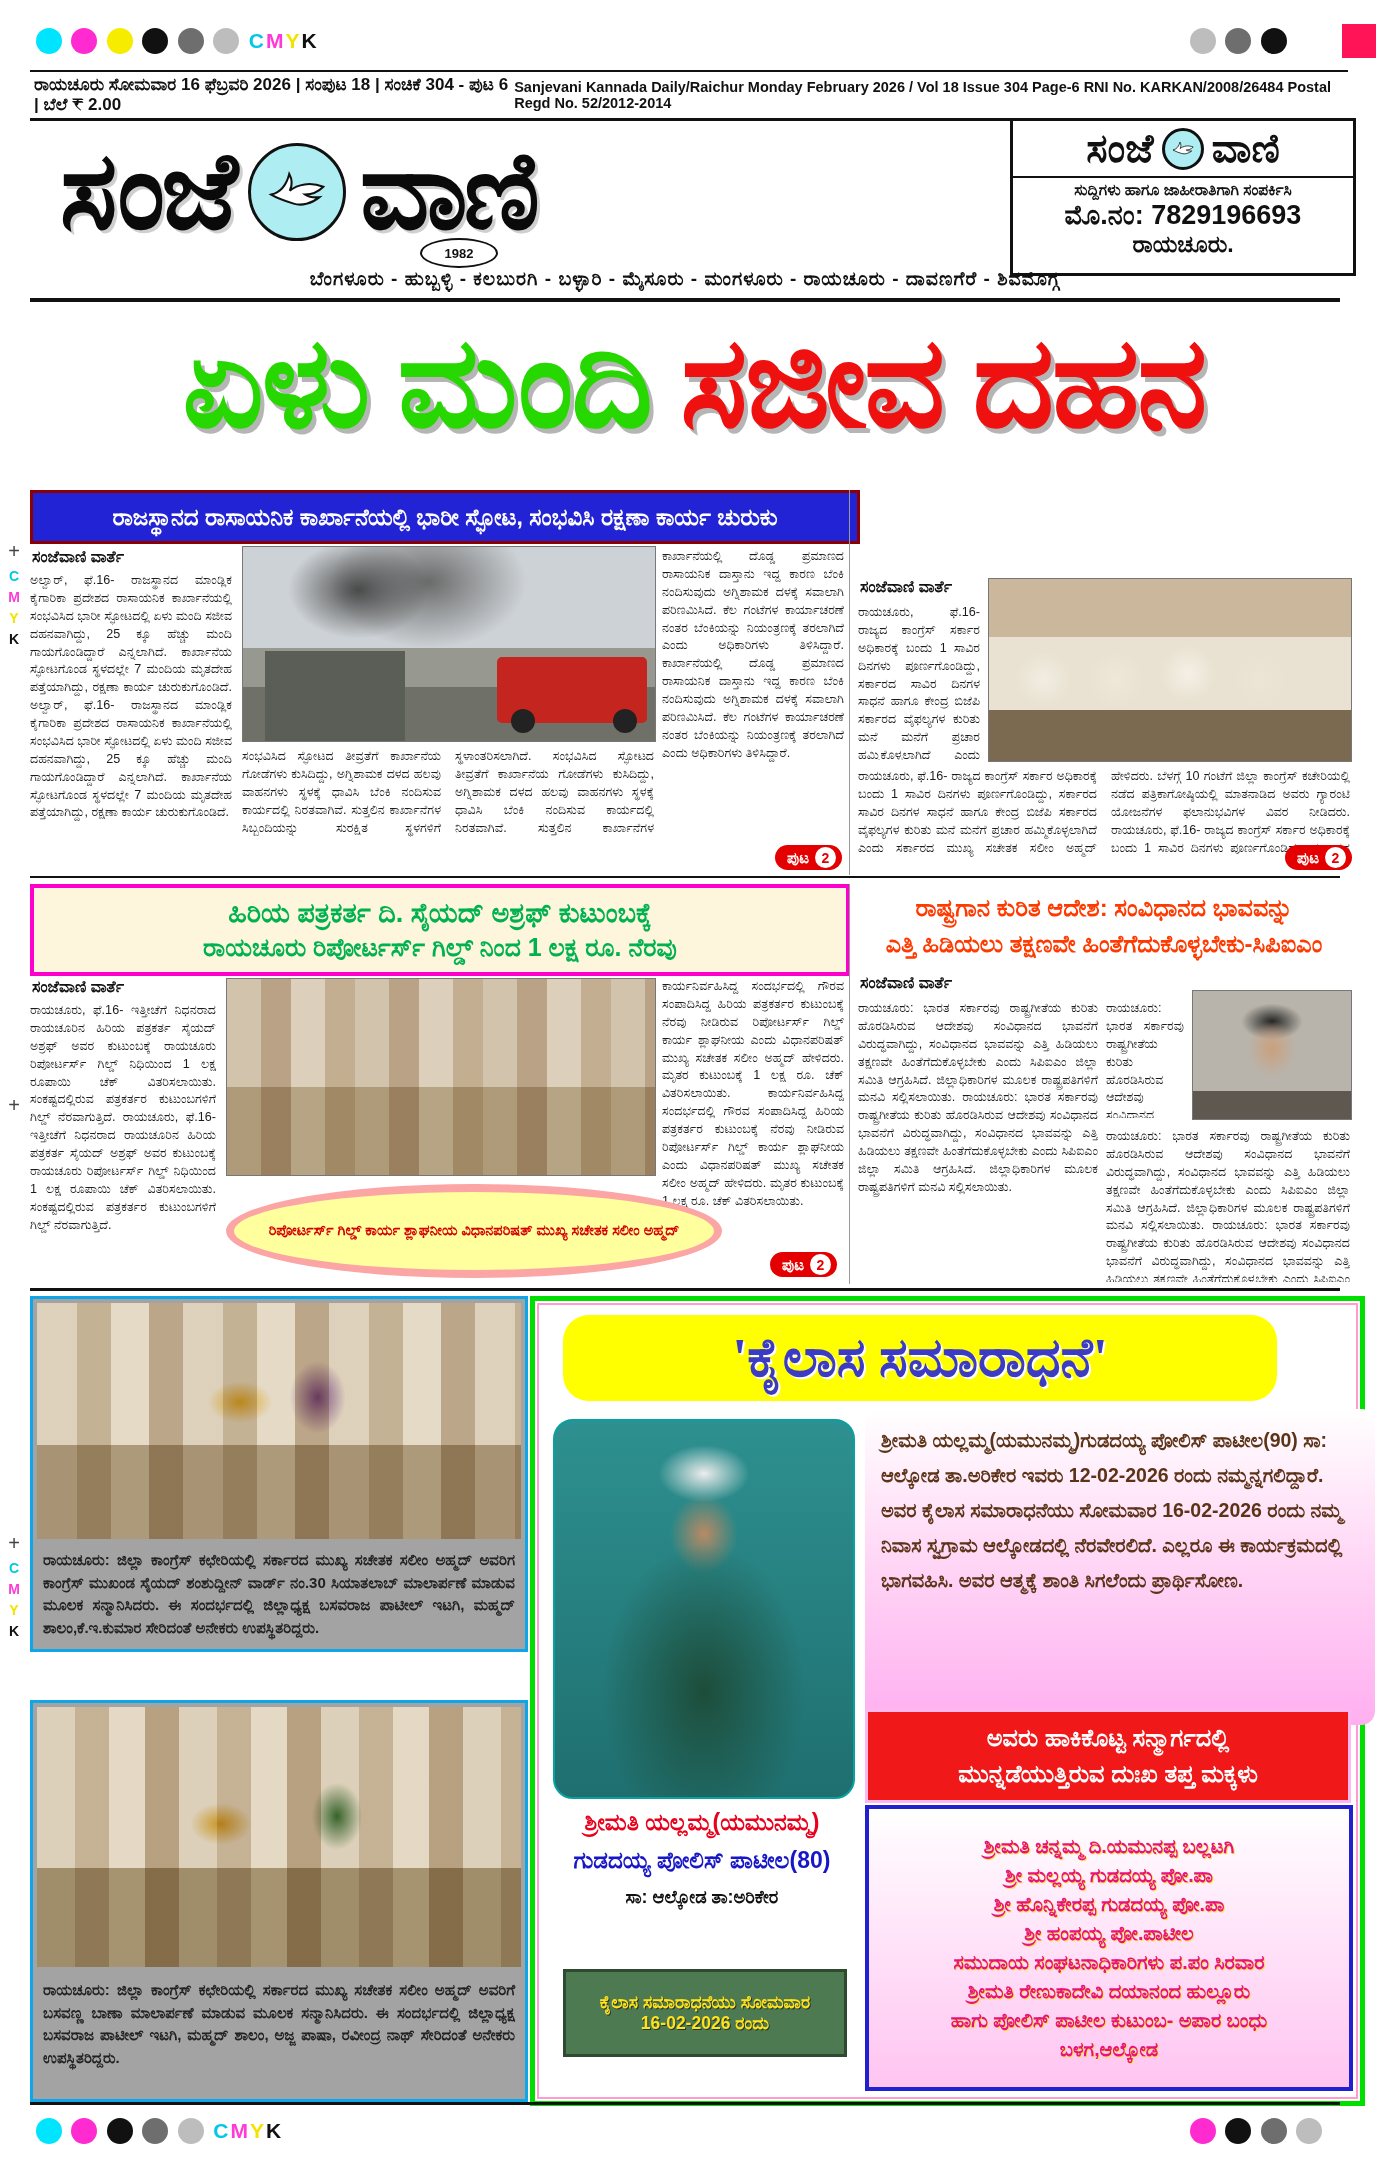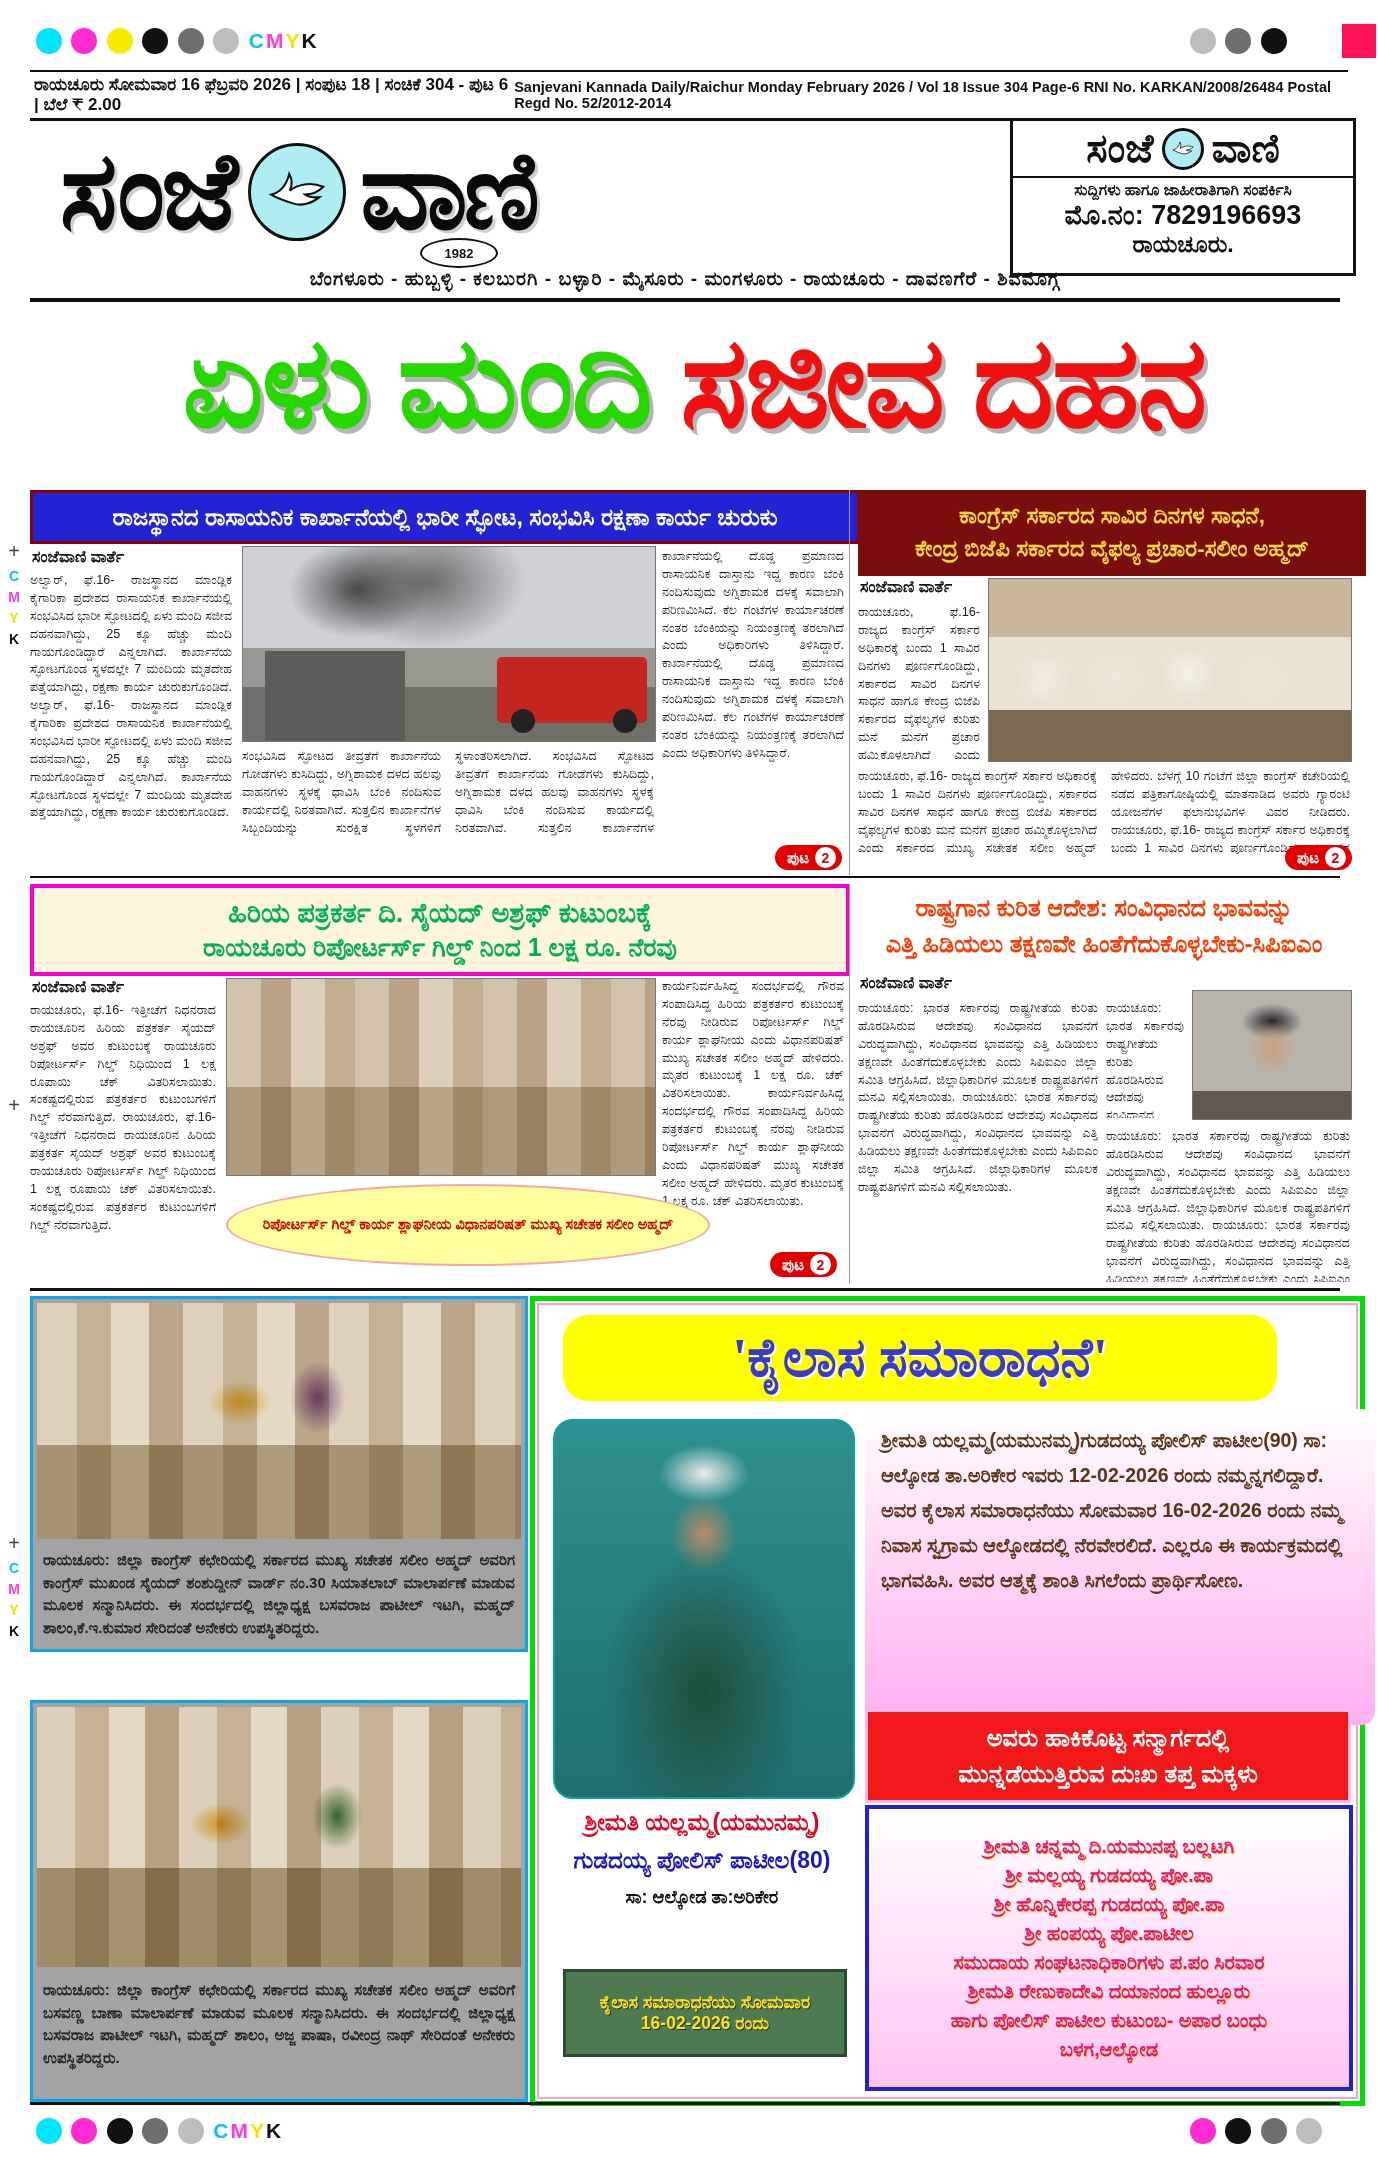--- a/index.html
+++ b/index.html
@@ -37,21 +37,21 @@
   .body-txt{font-size:12.6px;line-height:1.42;text-align:justify;overflow:hidden;color:#1c1c1c;}
   .cols-2{column-count:2;column-gap:14px;}
   .photo{overflow:hidden;border:1px solid #777;}
   .badge{display:inline-flex;align-items:center;gap:6px;background:#e40000;border-radius:15px;padding:2px 6px 2px 12px;
          color:#fff;font-weight:bold;font-size:15px;}
   .badge .num{background:#fff;color:#e40000;border-radius:50%;width:21px;height:21px;display:flex;align-items:center;justify-content:center;font-size:14px;}
   .guild-box{background:#fdf6dc;border:4px solid #ff00cc;display:flex;flex-direction:column;align-items:center;justify-content:center;}
   .guild-l1{color:#00b14f;font-weight:900;font-size:27px;line-height:1.3;}
   .guild-l2{color:#00b14f;font-weight:900;font-size:25px;line-height:1.3;}
   .cpim-head{color:#ff3a00;font-weight:900;font-size:24px;line-height:1.5;text-align:center;}
-  .oval{background:#ffff9e;border:2px solid #fca5a5;border-radius:50%;display:flex;align-items:center;justify-content:center;
+  .oval{background:#ffff9e;border:8px solid #fca5a5;border-radius:50%;display:flex;align-items:center;justify-content:center;
         text-align:center;color:#d40000;font-weight:bold;font-size:14.5px;line-height:1.35;padding:6px 26px;}
   .photo-frame{border:3px solid #0ea5e9;background:#a3a3a3;}
   .caption{font-size:15px;line-height:1.5;text-align:justify;font-weight:bold;color:#222;padding:6px 8px;overflow:hidden;}
   .ad-box{border:5px solid #00e000;background:#fff;box-shadow:inset 0 0 0 2px #fff,inset 0 0 0 4px #ff9ad2;}
   .ad-head{background:#ffff00;border-radius:26px;color:#3b3bc4;font-weight:900;font-size:54px;
            display:flex;align-items:center;justify-content:center;text-shadow:2px 2px 0 #fff;
            font-family:"Liberation Serif",serif;}
   .ad-para{background:linear-gradient(180deg,#ffffff 0%,#ffd9f6 45%,#ffaff0 100%);border-radius:14px;
            color:#5c3317;font-weight:bold;font-size:19.5px;line-height:1.8;text-align:left;padding:14px 16px;overflow:hidden;}
   .ad-name1{color:#e8001c;font-weight:900;font-size:23px;text-align:center;}
@@ -148,24 +148,20 @@
   <div class="abs body-txt" style="left:30px;top:572px;width:202px;height:300px;">ಅಲ್ವಾರ್, ಫೆ.16- ರಾಜಸ್ಥಾನದ ಮಾಂಡ್ಲಿಕ ಕೈಗಾರಿಕಾ ಪ್ರದೇಶದ ರಾಸಾಯನಿಕ ಕಾರ್ಖಾನೆಯಲ್ಲಿ ಸಂಭವಿಸಿದ ಭಾರೀ ಸ್ಫೋಟದಲ್ಲಿ ಏಳು ಮಂದಿ ಸಜೀವ ದಹನವಾಗಿದ್ದು, 25 ಕ್ಕೂ ಹೆಚ್ಚು ಮಂದಿ ಗಾಯಗೊಂಡಿದ್ದಾರೆ ಎನ್ನಲಾಗಿದೆ. ಕಾರ್ಖಾನೆಯ ಸ್ಫೋಟಗೊಂಡ ಸ್ಥಳದಲ್ಲೇ 7 ಮಂದಿಯ ಮೃತದೇಹ ಪತ್ತೆಯಾಗಿದ್ದು, ರಕ್ಷಣಾ ಕಾರ್ಯ ಚುರುಕುಗೊಂಡಿದೆ. ಅಲ್ವಾರ್, ಫೆ.16- ರಾಜಸ್ಥಾನದ ಮಾಂಡ್ಲಿಕ ಕೈಗಾರಿಕಾ ಪ್ರದೇಶದ ರಾಸಾಯನಿಕ ಕಾರ್ಖಾನೆಯಲ್ಲಿ ಸಂಭವಿಸಿದ ಭಾರೀ ಸ್ಫೋಟದಲ್ಲಿ ಏಳು ಮಂದಿ ಸಜೀವ ದಹನವಾಗಿದ್ದು, 25 ಕ್ಕೂ ಹೆಚ್ಚು ಮಂದಿ ಗಾಯಗೊಂಡಿದ್ದಾರೆ ಎನ್ನಲಾಗಿದೆ. ಕಾರ್ಖಾನೆಯ ಸ್ಫೋಟಗೊಂಡ ಸ್ಥಳದಲ್ಲೇ 7 ಮಂದಿಯ ಮೃತದೇಹ ಪತ್ತೆಯಾಗಿದ್ದು, ರಕ್ಷಣಾ ಕಾರ್ಯ ಚುರುಕುಗೊಂಡಿದೆ.</div>
   <div class="abs body-txt" style="left:662px;top:548px;width:182px;height:324px;">ಕಾರ್ಖಾನೆಯಲ್ಲಿ ದೊಡ್ಡ ಪ್ರಮಾಣದ ರಾಸಾಯನಿಕ ದಾಸ್ತಾನು ಇದ್ದ ಕಾರಣ ಬೆಂಕಿ ನಂದಿಸುವುದು ಅಗ್ನಿಶಾಮಕ ದಳಕ್ಕೆ ಸವಾಲಾಗಿ ಪರಿಣಮಿಸಿದೆ. ಕೆಲ ಗಂಟೆಗಳ ಕಾರ್ಯಾಚರಣೆ ನಂತರ ಬೆಂಕಿಯನ್ನು ನಿಯಂತ್ರಣಕ್ಕೆ ತರಲಾಗಿದೆ ಎಂದು ಅಧಿಕಾರಿಗಳು ತಿಳಿಸಿದ್ದಾರೆ. ಕಾರ್ಖಾನೆಯಲ್ಲಿ ದೊಡ್ಡ ಪ್ರಮಾಣದ ರಾಸಾಯನಿಕ ದಾಸ್ತಾನು ಇದ್ದ ಕಾರಣ ಬೆಂಕಿ ನಂದಿಸುವುದು ಅಗ್ನಿಶಾಮಕ ದಳಕ್ಕೆ ಸವಾಲಾಗಿ ಪರಿಣಮಿಸಿದೆ. ಕೆಲ ಗಂಟೆಗಳ ಕಾರ್ಯಾಚರಣೆ ನಂತರ ಬೆಂಕಿಯನ್ನು ನಿಯಂತ್ರಣಕ್ಕೆ ತರಲಾಗಿದೆ ಎಂದು ಅಧಿಕಾರಿಗಳು ತಿಳಿಸಿದ್ದಾರೆ.</div>
   <div class="abs body-txt cols-2" style="left:242px;top:748px;width:412px;height:94px;">ಸಂಭವಿಸಿದ ಸ್ಫೋಟದ ತೀವ್ರತೆಗೆ ಕಾರ್ಖಾನೆಯ ಗೋಡೆಗಳು ಕುಸಿದಿದ್ದು, ಅಗ್ನಿಶಾಮಕ ದಳದ ಹಲವು ವಾಹನಗಳು ಸ್ಥಳಕ್ಕೆ ಧಾವಿಸಿ ಬೆಂಕಿ ನಂದಿಸುವ ಕಾರ್ಯದಲ್ಲಿ ನಿರತವಾಗಿವೆ. ಸುತ್ತಲಿನ ಕಾರ್ಖಾನೆಗಳ ಸಿಬ್ಬಂದಿಯನ್ನು ಸುರಕ್ಷಿತ ಸ್ಥಳಗಳಿಗೆ ಸ್ಥಳಾಂತರಿಸಲಾಗಿದೆ. ಸಂಭವಿಸಿದ ಸ್ಫೋಟದ ತೀವ್ರತೆಗೆ ಕಾರ್ಖಾನೆಯ ಗೋಡೆಗಳು ಕುಸಿದಿದ್ದು, ಅಗ್ನಿಶಾಮಕ ದಳದ ಹಲವು ವಾಹನಗಳು ಸ್ಥಳಕ್ಕೆ ಧಾವಿಸಿ ಬೆಂಕಿ ನಂದಿಸುವ ಕಾರ್ಯದಲ್ಲಿ ನಿರತವಾಗಿವೆ. ಸುತ್ತಲಿನ ಕಾರ್ಖಾನೆಗಳ ಸಿಬ್ಬಂದಿಯನ್ನು ಸುರಕ್ಷಿತ ಸ್ಥಳಗಳಿಗೆ ಸ್ಥಳಾಂತರಿಸಲಾಗಿದೆ.</div>
   <div class="abs badge" style="left:775px;top:845px;">
     <span>ಪುಟ</span>
     <span class="num">2</span>
   </div>
 
   <div class="abs vrule" style="left:849px;top:490px;height:385px;"></div>
 
-  <div class="abs maroon-head" style="left:858px;top:490px;width:492px;height:78px;flex-direction:column;">
-    <div>ಕಾಂಗ್ರೆಸ್ ಸರ್ಕಾರದ ಸಾವಿರ ದಿನಗಳ ಸಾಧನೆ,</div>
-    <div>ಕೇಂದ್ರ ಬಿಜೆಪಿ ಸರ್ಕಾರದ ವೈಫಲ್ಯ ಪ್ರಚಾರ-ಸಲೀಂ ಅಹ್ಮದ್</div>
-  </div>
   <div class="abs byline" style="left:860px;top:578px;width:200px;">ಸಂಜೆವಾಣಿ ವಾರ್ತೆ</div>
   <div class="abs photo" style="left:988px;top:578px;width:362px;height:182px;
        background:
         radial-gradient(40px 40px at 15% 55%, #f2ede2 0%, rgba(0,0,0,0) 70%),
         radial-gradient(40px 40px at 35% 55%, #efe8da 0%, rgba(0,0,0,0) 70%),
         radial-gradient(40px 40px at 55% 52%, #f5f0e6 0%, rgba(0,0,0,0) 70%),
         radial-gradient(40px 40px at 75% 55%, #ece5d6 0%, rgba(0,0,0,0) 70%),
         linear-gradient(#cbb79b 0 32%, #e9e2d2 32% 72%, #7c6a50 72% 100%);"></div>
   <div class="abs body-txt" style="left:858px;top:604px;width:122px;height:156px;">ರಾಯಚೂರು, ಫೆ.16- ರಾಜ್ಯದ ಕಾಂಗ್ರೆಸ್ ಸರ್ಕಾರ ಅಧಿಕಾರಕ್ಕೆ ಬಂದು 1 ಸಾವಿರ ದಿನಗಳು ಪೂರ್ಣಗೊಂಡಿದ್ದು, ಸರ್ಕಾರದ ಸಾವಿರ ದಿನಗಳ ಸಾಧನೆ ಹಾಗೂ ಕೇಂದ್ರ ಬಿಜೆಪಿ ಸರ್ಕಾರದ ವೈಫಲ್ಯಗಳ ಕುರಿತು ಮನೆ ಮನೆಗೆ ಪ್ರಚಾರ ಹಮ್ಮಿಕೊಳ್ಳಲಾಗಿದೆ ಎಂದು ಸರ್ಕಾರದ ಮುಖ್ಯ ಸಚೇತಕ ಸಲೀಂ ಅಹ್ಮದ್ ಹೇಳಿದರು. ಬೆಳಗ್ಗೆ 10 ಗಂಟೆಗೆ ಜಿಲ್ಲಾ ಕಾಂಗ್ರೆಸ್ ಕಚೇರಿಯಲ್ಲಿ ನಡೆದ ಪತ್ರಿಕಾಗೋಷ್ಠಿಯಲ್ಲಿ ಮಾತನಾಡಿದ ಅವರು ಗ್ಯಾರಂಟಿ ಯೋಜನೆಗಳ ಫಲಾನುಭವಿಗಳ ವಿವರ ನೀಡಿದರು.</div>
   <div class="abs body-txt cols-2" style="left:858px;top:768px;width:492px;height:92px;">ರಾಯಚೂರು, ಫೆ.16- ರಾಜ್ಯದ ಕಾಂಗ್ರೆಸ್ ಸರ್ಕಾರ ಅಧಿಕಾರಕ್ಕೆ ಬಂದು 1 ಸಾವಿರ ದಿನಗಳು ಪೂರ್ಣಗೊಂಡಿದ್ದು, ಸರ್ಕಾರದ ಸಾವಿರ ದಿನಗಳ ಸಾಧನೆ ಹಾಗೂ ಕೇಂದ್ರ ಬಿಜೆಪಿ ಸರ್ಕಾರದ ವೈಫಲ್ಯಗಳ ಕುರಿತು ಮನೆ ಮನೆಗೆ ಪ್ರಚಾರ ಹಮ್ಮಿಕೊಳ್ಳಲಾಗಿದೆ ಎಂದು ಸರ್ಕಾರದ ಮುಖ್ಯ ಸಚೇತಕ ಸಲೀಂ ಅಹ್ಮದ್ ಹೇಳಿದರು. ಬೆಳಗ್ಗೆ 10 ಗಂಟೆಗೆ ಜಿಲ್ಲಾ ಕಾಂಗ್ರೆಸ್ ಕಚೇರಿಯಲ್ಲಿ ನಡೆದ ಪತ್ರಿಕಾಗೋಷ್ಠಿಯಲ್ಲಿ ಮಾತನಾಡಿದ ಅವರು ಗ್ಯಾರಂಟಿ ಯೋಜನೆಗಳ ಫಲಾನುಭವಿಗಳ ವಿವರ ನೀಡಿದರು. ರಾಯಚೂರು, ಫೆ.16- ರಾಜ್ಯದ ಕಾಂಗ್ರೆಸ್ ಸರ್ಕಾರ ಅಧಿಕಾರಕ್ಕೆ ಬಂದು 1 ಸಾವಿರ ದಿನಗಳು ಪೂರ್ಣಗೊಂಡಿದ್ದು, ಸರ್ಕಾರದ ಸಾವಿರ ದಿನಗಳ ಸಾಧನೆ ಹಾಗೂ ಕೇಂದ್ರ ಬಿಜೆಪಿ ಸರ್ಕಾರದ ವೈಫಲ್ಯಗಳ ಕುರಿತು ಮನೆ ಮನೆಗೆ ಪ್ರಚಾರ ಹಮ್ಮಿಕೊಳ್ಳಲಾಗಿದೆ ಎಂದು ಸರ್ಕಾರದ ಮುಖ್ಯ ಸಚೇತಕ ಸಲೀಂ ಅಹ್ಮದ್ ಹೇಳಿದರು. ಬೆಳಗ್ಗೆ 10 ಗಂಟೆಗೆ ಜಿಲ್ಲಾ ಕಾಂಗ್ರೆಸ್ ಕಚೇರಿಯಲ್ಲಿ ನಡೆದ ಪತ್ರಿಕಾಗೋಷ್ಠಿಯಲ್ಲಿ ಮಾತನಾಡಿದ ಅವರು ಗ್ಯಾರಂಟಿ ಯೋಜನೆಗಳ ಫಲಾನುಭವಿಗಳ ವಿವರ ನೀಡಿದರು.</div>

